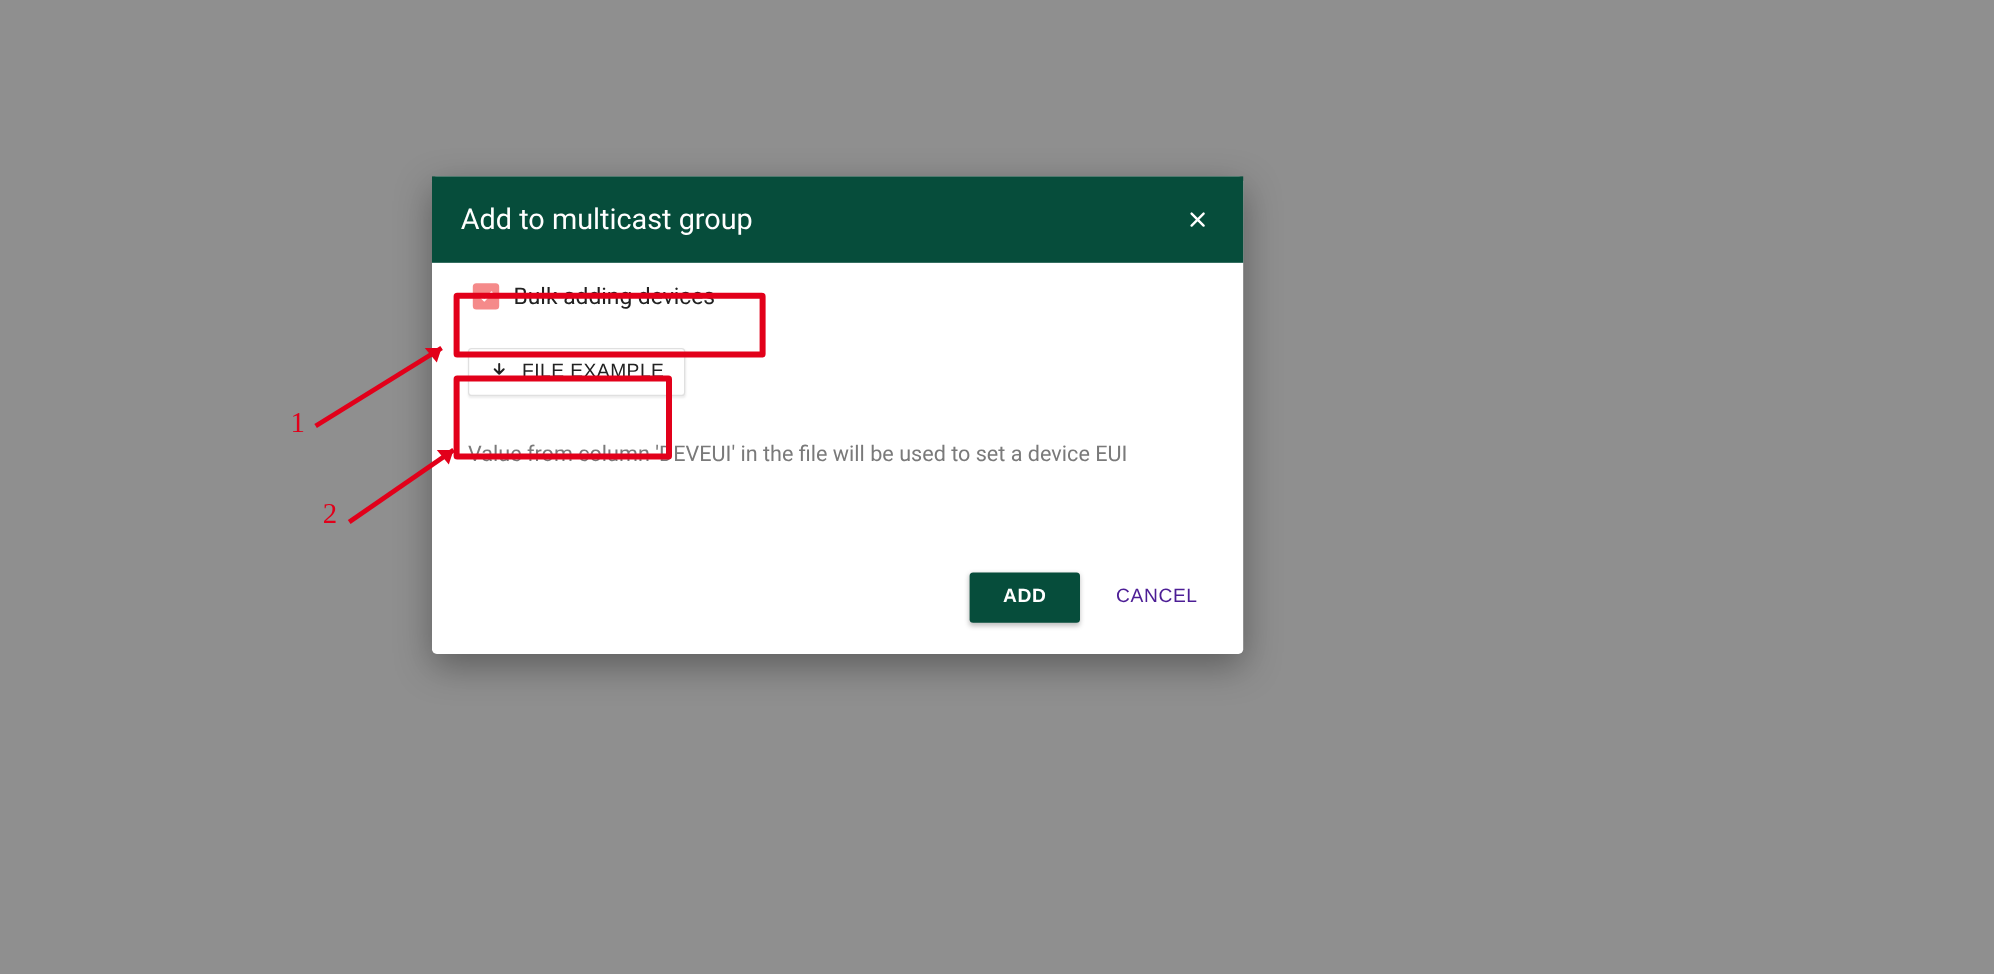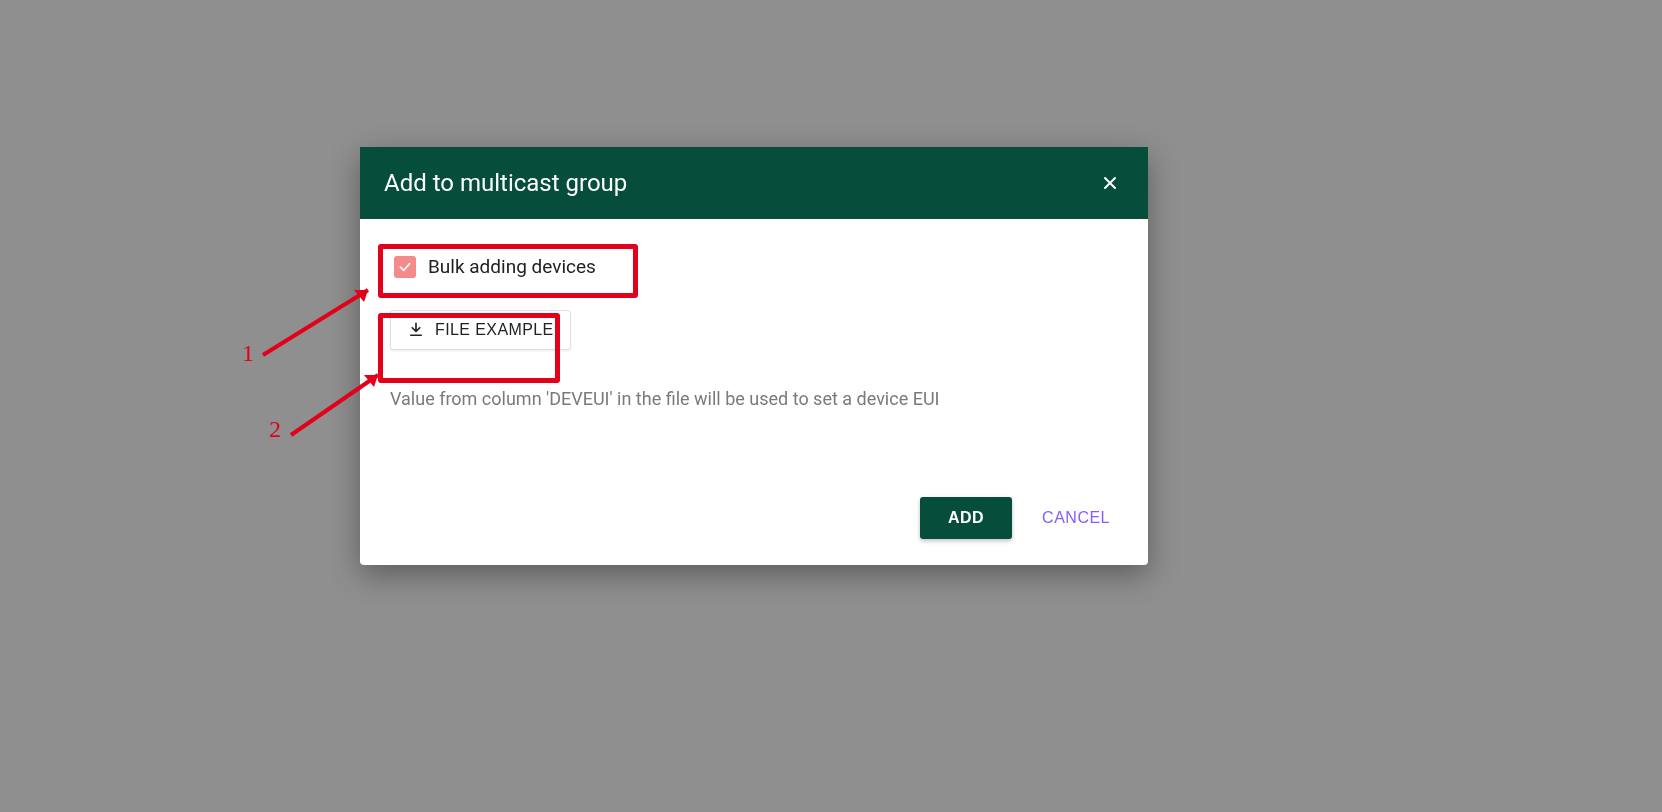--- a/index.html
+++ b/index.html
@@ -8,21 +8,21 @@
     height: 812px;
     background: #8f8f8f;
     font-family: Roboto, "Helvetica Neue", Arial, sans-serif;
     position: relative;
     overflow: hidden;
   }
   .dialog {
     position: absolute;
     left: 360px;
     top: 147px;
-    width: 788px;
+    width: 676px;
     background: #ffffff;
     border-radius: 4px;
     box-shadow: 0 10px 30px rgba(0,0,0,0.35);
   }
   .dialog-header {
     background: #064d3b;
     color: #ffffff;
     display: flex;
     align-items: center;
     justify-content: space-between;
@@ -36,21 +36,21 @@
     width: 28px;
     height: 28px;
     display: flex;
     align-items: center;
     justify-content: center;
     cursor: pointer;
     color: #ffffff;
   }
   .close-btn svg { width: 20px; height: 20px; }
   .dialog-body {
-    padding: 32px 30px 10px 30px;
+    padding: 12px 30px 10px 30px;
   }
   .checkbox-row {
     display: inline-flex;
     align-items: center;
     gap: 12px;
     padding: 4px 12px 4px 4px;
     position: relative;
   }
   .checkbox {
     width: 22px;
@@ -123,21 +123,21 @@
     padding: 12px 28px;
     font-size: 16px;
     font-weight: 700;
     letter-spacing: 0.5px;
     border-radius: 3px;
     cursor: pointer;
     box-shadow: 0 2px 4px rgba(0,0,0,0.25);
   }
   .btn-cancel {
     background: transparent;
-    color: #8b5cf6;
+    color: #4c1d95;
     border: none;
     padding: 12px 8px;
     font-size: 16px;
     font-weight: 500;
     letter-spacing: 0.5px;
     cursor: pointer;
   }
 
   
   .annot-box {

